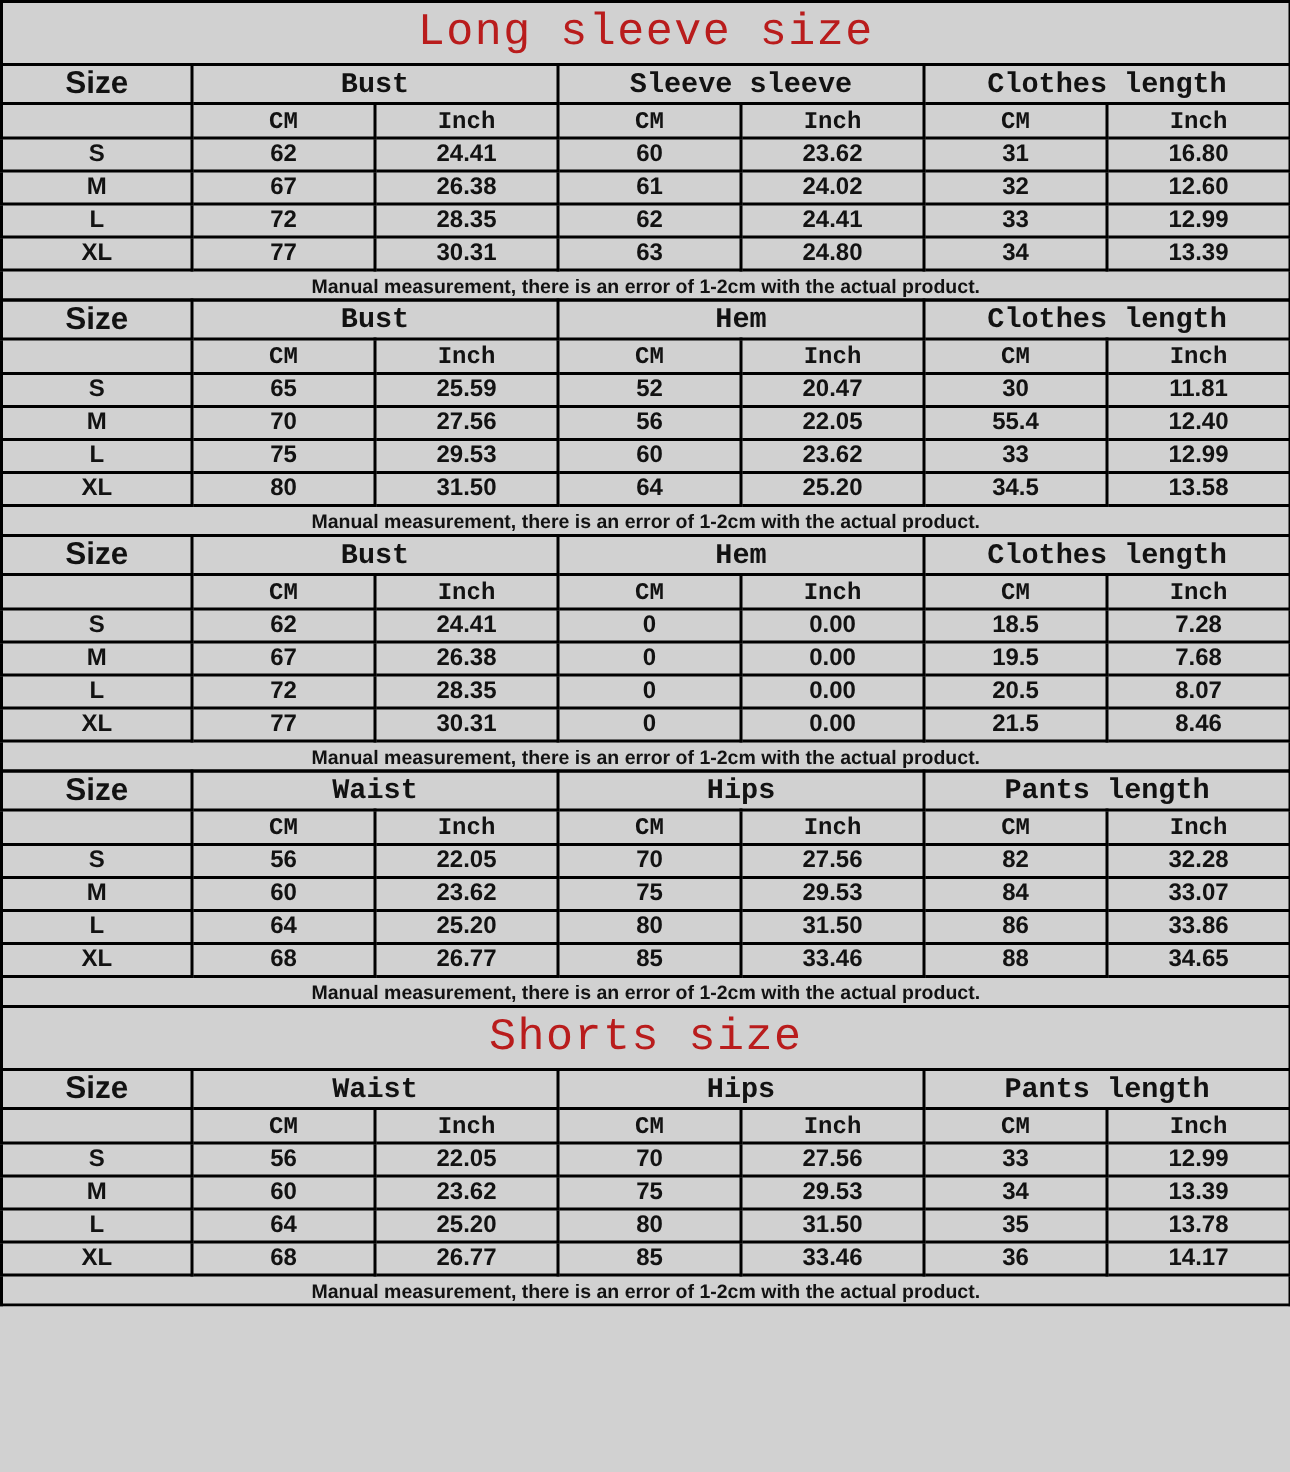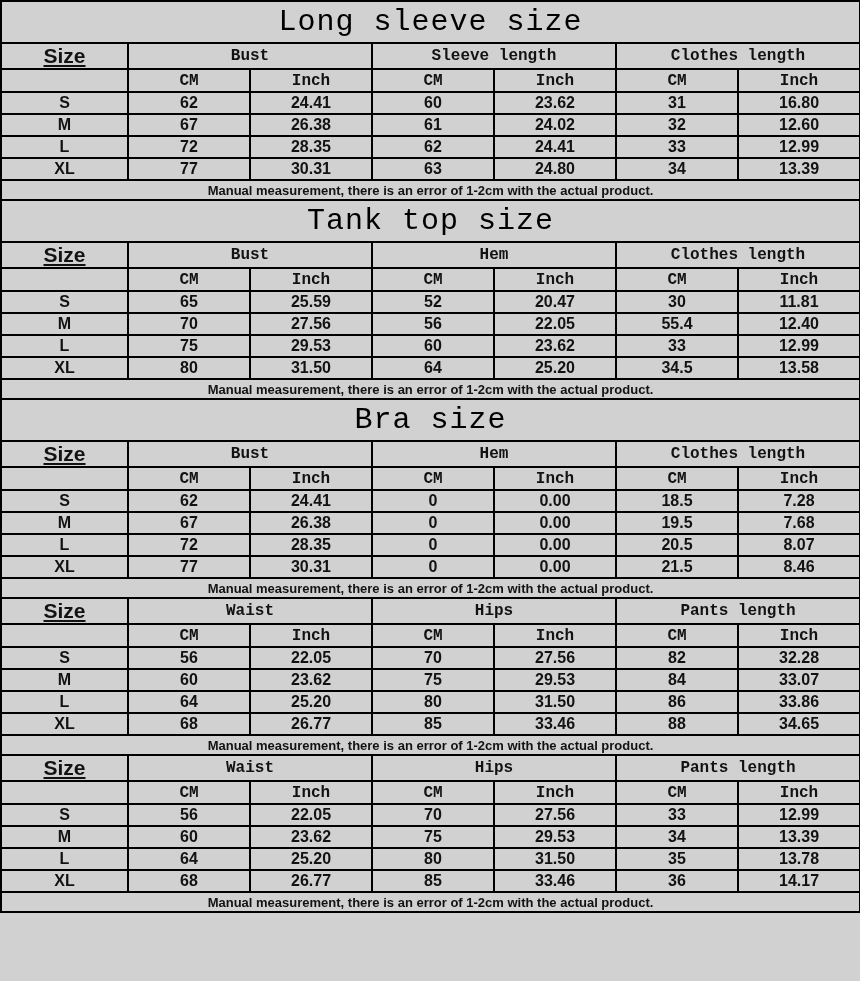--- a/index.html
+++ b/index.html
@@ -26,33 +26,32 @@
     white-space:nowrap;
   }
   col.c-size{width:127px;}
   col.c-v{width:122px;}
   .title-cell{
     height:40px;
     font-family:"Liberation Mono","DejaVu Sans Mono",monospace;
     font-size:30px;
     font-weight:500;
     letter-spacing:1px;
-    color:#000000;
+    color:#b91c1c;
   }
   .size-head{
     height:22px;
     font-weight:bold;
     font-size:21px;
-    text-decoration:underline;
   }
   .group-head{
     height:22px;
     font-family:"Liberation Mono","DejaVu Sans Mono",monospace;
     font-weight:bold;
-    font-size:16px;
+    font-size:19px;
   }
   .unit-cell{
     height:21px;
     font-family:"Liberation Mono","DejaVu Sans Mono",monospace;
     font-weight:bold;
     font-size:16px;
     margin-left:28px;
   }
   .data-cell, .size-label{
     height:20px;
@@ -78,21 +77,21 @@
       <col class="c-v">
       <col class="c-v">
     </colgroup>
   <tbody>
     <tr>
       <td class="title-cell" colspan="7">Long sleeve size</td>
     </tr>
     <tr>
       <td class="size-head">Size</td>
       <td class="group-head" colspan="2">Bust</td>
-      <td class="group-head" colspan="2">Sleeve length</td>
+      <td class="group-head" colspan="2">Sleeve sleeve</td>
       <td class="group-head" colspan="2">Clothes length</td>
     </tr>
     <tr>
       <td class="unit-cell"></td>
       <td class="unit-cell">CM</td>
       <td class="unit-cell">Inch</td>
       <td class="unit-cell">CM</td>
       <td class="unit-cell">Inch</td>
       <td class="unit-cell">CM</td>
       <td class="unit-cell">Inch</td>
@@ -144,23 +143,20 @@
       <col class="c-size">
       <col class="c-v">
       <col class="c-v">
       <col class="c-v">
       <col class="c-v">
       <col class="c-v">
       <col class="c-v">
     </colgroup>
   <tbody>
     <tr>
-      <td class="title-cell" colspan="7">Tank top size</td>
-    </tr>
-    <tr>
       <td class="size-head">Size</td>
       <td class="group-head" colspan="2">Bust</td>
       <td class="group-head" colspan="2">Hem</td>
       <td class="group-head" colspan="2">Clothes length</td>
     </tr>
     <tr>
       <td class="unit-cell"></td>
       <td class="unit-cell">CM</td>
       <td class="unit-cell">Inch</td>
       <td class="unit-cell">CM</td>
@@ -215,23 +211,20 @@
       <col class="c-size">
       <col class="c-v">
       <col class="c-v">
       <col class="c-v">
       <col class="c-v">
       <col class="c-v">
       <col class="c-v">
     </colgroup>
   <tbody>
     <tr>
-      <td class="title-cell" colspan="7">Bra size</td>
-    </tr>
-    <tr>
       <td class="size-head">Size</td>
       <td class="group-head" colspan="2">Bust</td>
       <td class="group-head" colspan="2">Hem</td>
       <td class="group-head" colspan="2">Clothes length</td>
     </tr>
     <tr>
       <td class="unit-cell"></td>
       <td class="unit-cell">CM</td>
       <td class="unit-cell">Inch</td>
       <td class="unit-cell">CM</td>
@@ -354,20 +347,23 @@
       <col class="c-size">
       <col class="c-v">
       <col class="c-v">
       <col class="c-v">
       <col class="c-v">
       <col class="c-v">
       <col class="c-v">
     </colgroup>
   <tbody>
     <tr>
+      <td class="title-cell" colspan="7">Shorts size</td>
+    </tr>
+    <tr>
       <td class="size-head">Size</td>
       <td class="group-head" colspan="2">Waist</td>
       <td class="group-head" colspan="2">Hips</td>
       <td class="group-head" colspan="2">Pants length</td>
     </tr>
     <tr>
       <td class="unit-cell"></td>
       <td class="unit-cell">CM</td>
       <td class="unit-cell">Inch</td>
       <td class="unit-cell">CM</td>

